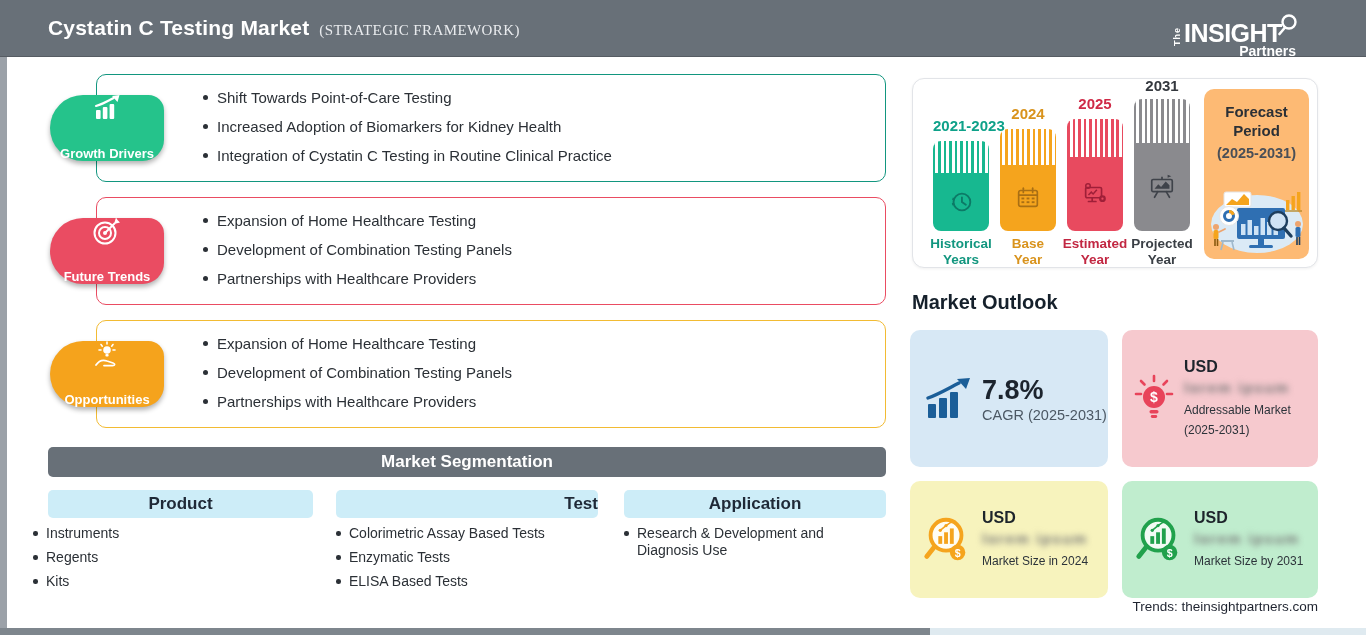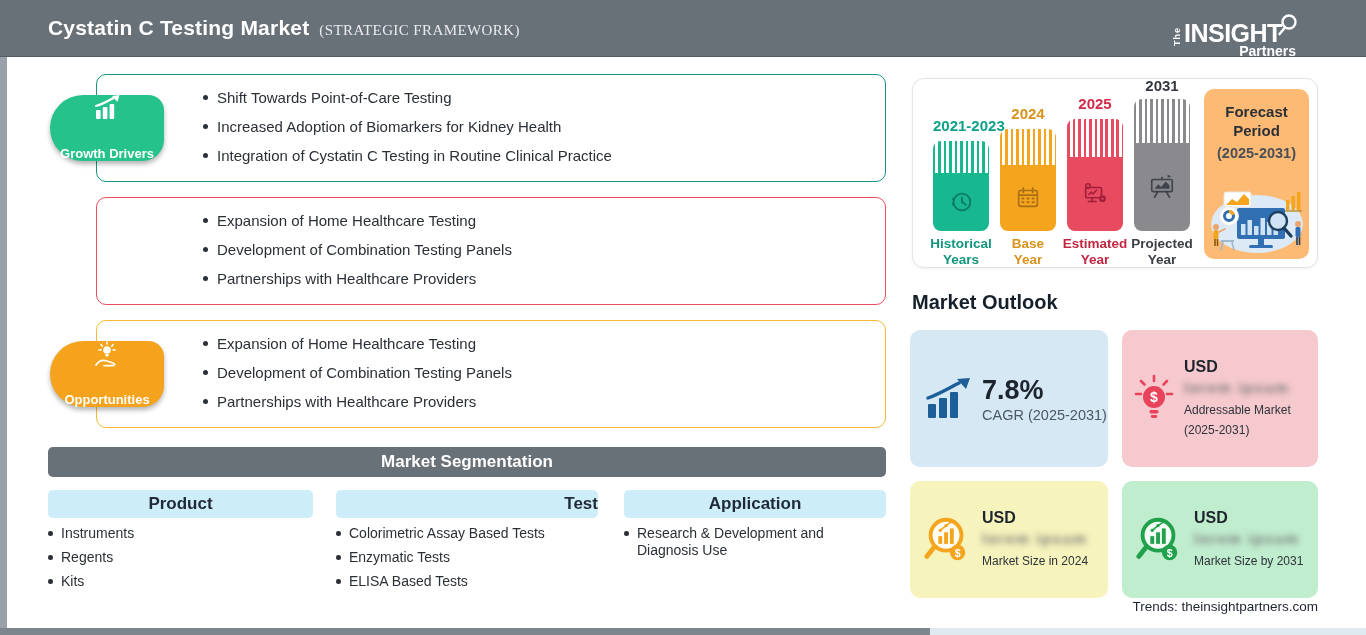--- a/index.html
+++ b/index.html
@@ -50,21 +50,21 @@
   .seg-bar { position:absolute; left:48px; top:447px; width:838px; height:30px; background:#687078;
              border-radius:5px; display:flex; align-items:center; justify-content:center;
              color:#fff; font-size:17px; font-weight:700; }
   .seg-pill { position:absolute; top:490px; height:28px; background:#cdedf8; border-radius:5px;
               display:flex; align-items:center; justify-content:center;
               font-size:17px; font-weight:700; color:#1f2937; }
   .pill-product { left:48px; width:265px; }
   .pill-test { left:336px; width:262px;justify-content:flex-end; }
   .pill-application { left:624px; width:262px; }
   .seg-list { position:absolute; top:525px; list-style:none; }
-  .seg-list.c0 { left:48px; width:265px; }
+  .seg-list.c0 { left:33px; width:265px; }
   .seg-list.c1 { left:336px; width:262px; }
   .seg-list.c2 { left:624px; width:262px; }
   .seg-list li { position:relative; font-size:14px; color:#2b3036; padding:0 0 7px 13px; line-height:17px; }
   .seg-list li::before { content:""; position:absolute; left:0; top:6px; width:4.5px; height:4.5px;
                          border-radius:50%; background:#2b3036; }
 
   
   .tpanel { position:absolute; left:912px; top:78px; width:406px; height:190px; background:#fff;
             border:1px solid #e2e4e8; border-radius:12px; box-shadow:0 1px 3px rgba(0,0,0,.06); }
   .tbar { position:absolute; width:56px; border-radius:8px; overflow:hidden;
@@ -162,20 +162,30 @@
     </svg>
     <span class="badge-label">Growth Drivers</span>
   </div>
 
   <div class="fbox r1">
     <ul>
       <li>Expansion of Home Healthcare Testing</li>
       <li>Development of Combination Testing Panels</li>
       <li>Partnerships with Healthcare Providers</li>
     </ul>
+  </div>
+  <div class="badge r1">
+    <svg width="30" height="28" viewBox="0 0 30 28">
+      <circle cx="13" cy="15" r="10.5" fill="none" stroke="#fff" stroke-width="2"></circle>
+      <circle cx="13" cy="15" r="6" fill="none" stroke="#fff" stroke-width="2"></circle>
+      <circle cx="13" cy="15" r="2" fill="#fff"></circle>
+      <line x1="13" y1="15" x2="23" y2="5" stroke="#fff" stroke-width="2"></line>
+      <path d="M22 6 L28 4.5 L25.5 2 L24 -0.5 L22 6 Z" fill="#fff"></path>
+    </svg>
+    <span class="badge-label">Future Trends</span>
   </div>
 
   <div class="fbox r2">
     <ul>
       <li>Expansion of Home Healthcare Testing</li>
       <li>Development of Combination Testing Panels</li>
       <li>Partnerships with Healthcare Providers</li>
     </ul>
   </div>
   <div class="badge r2">

